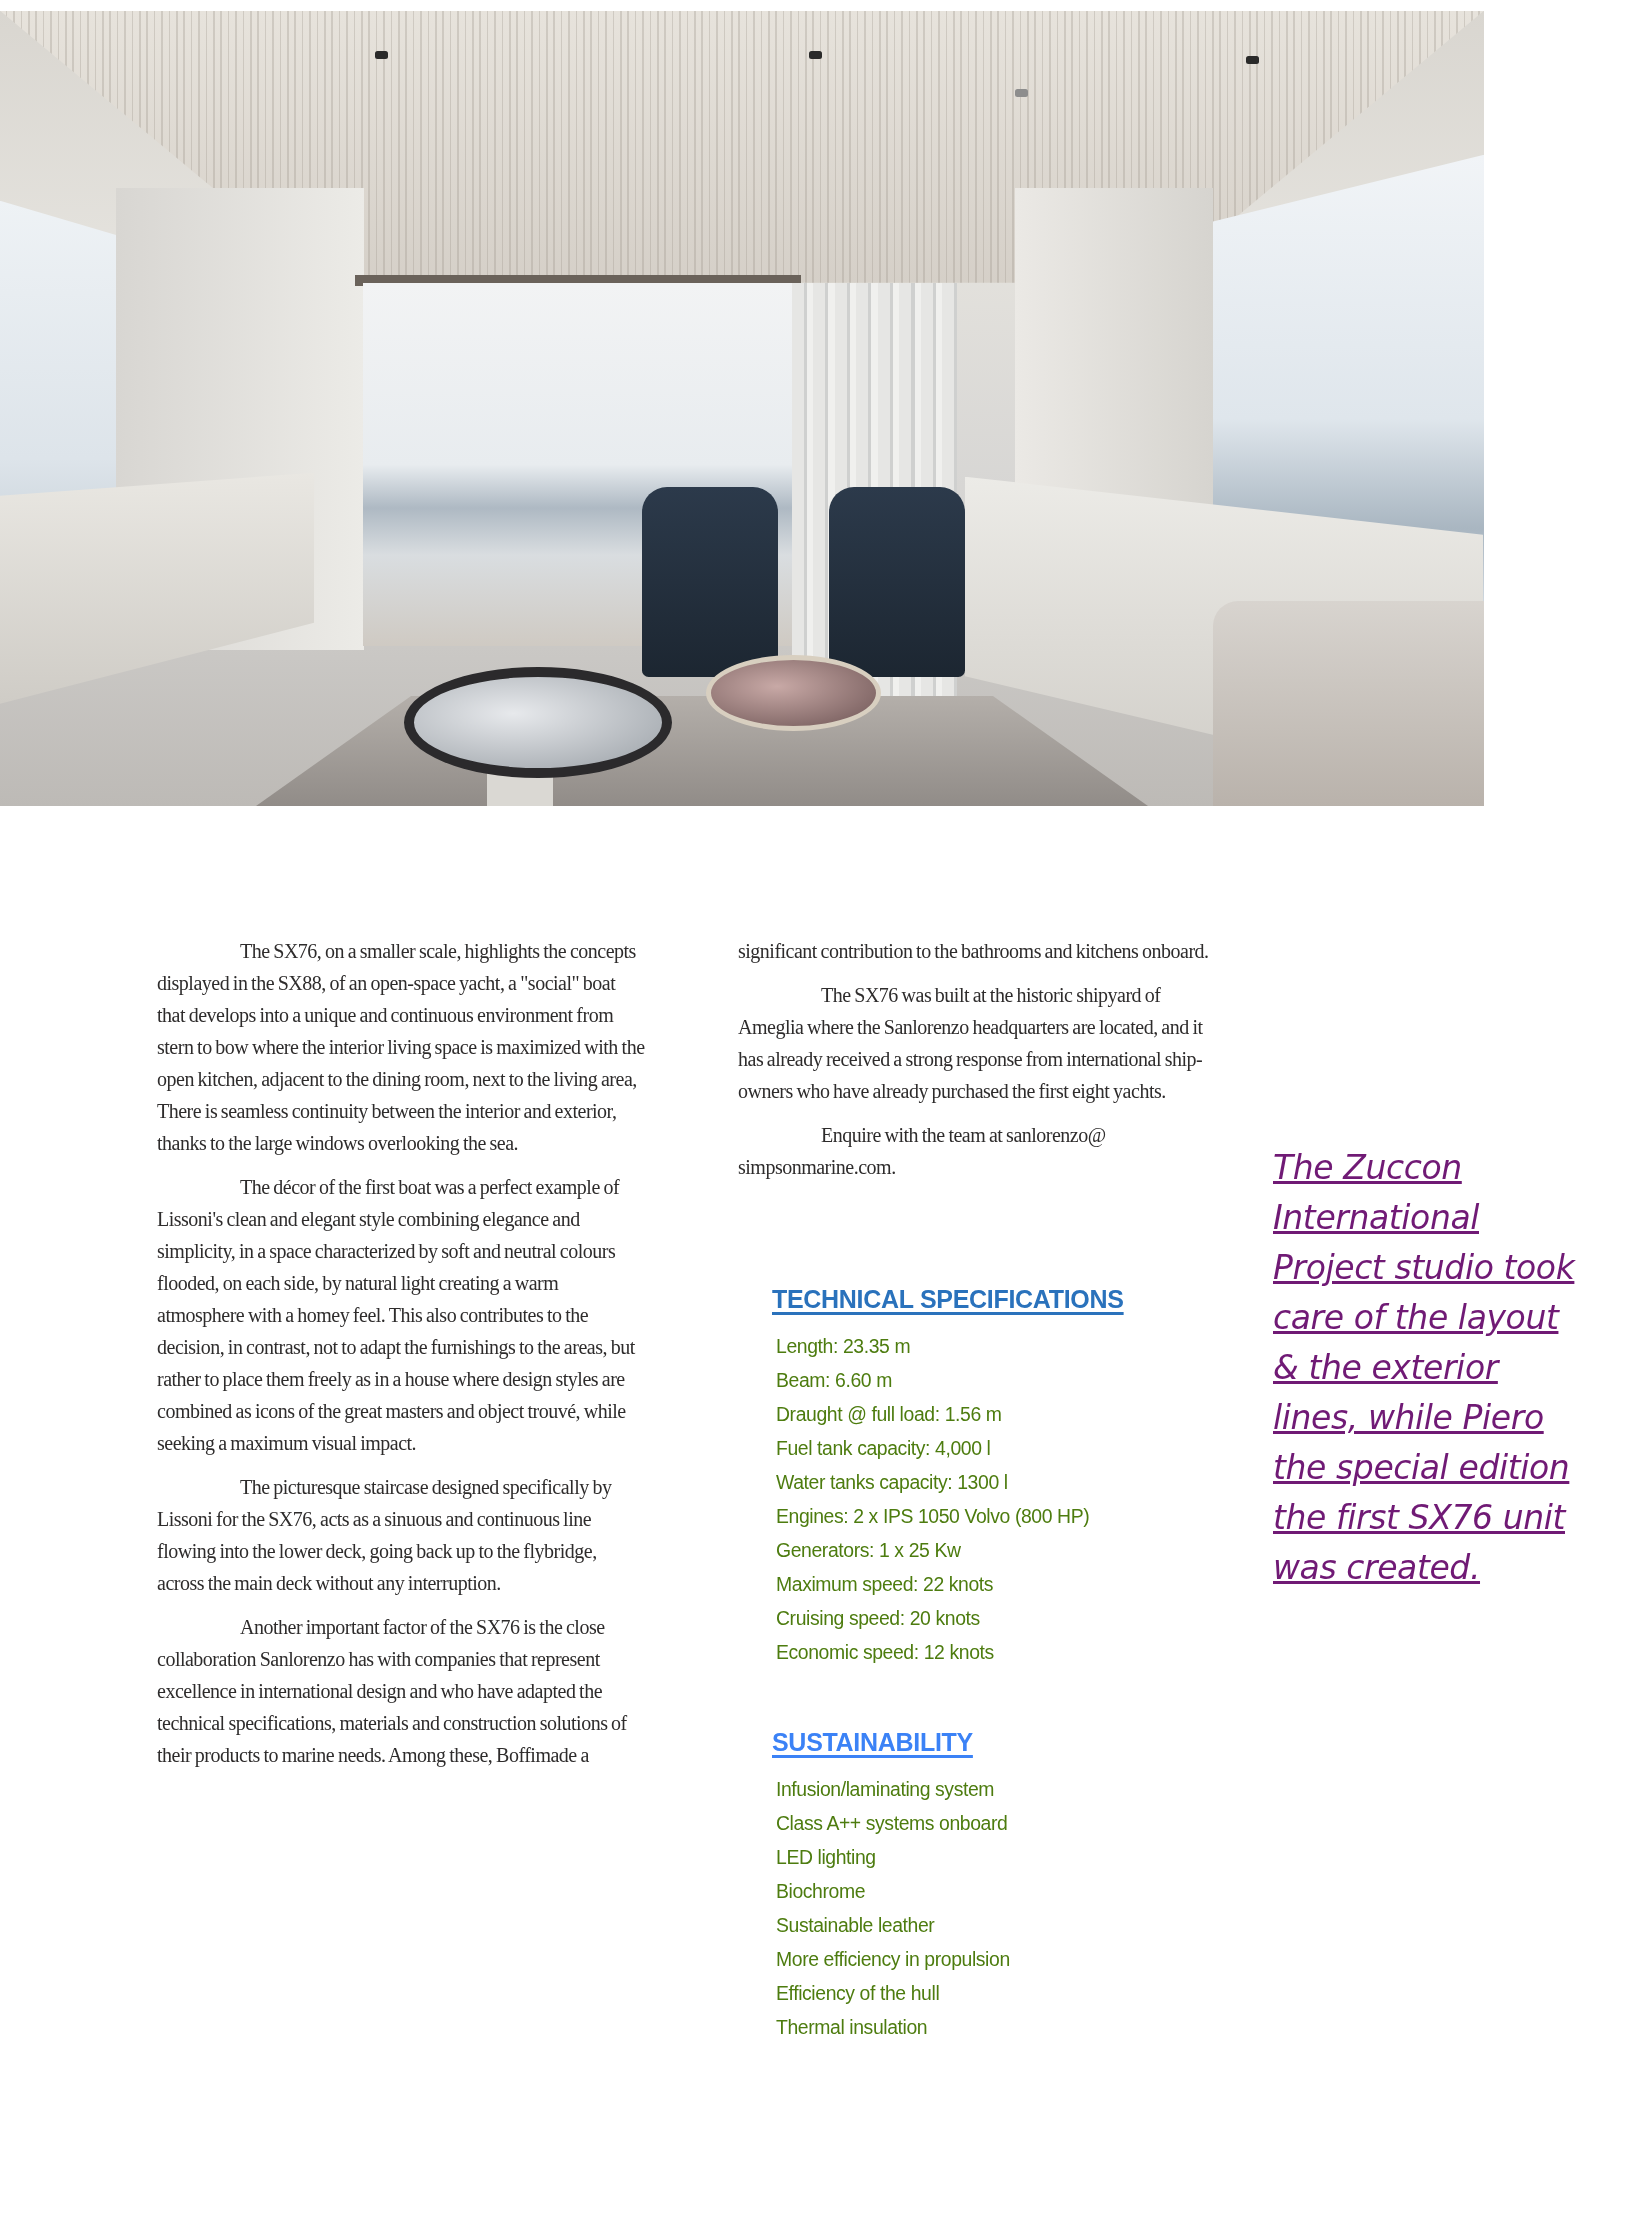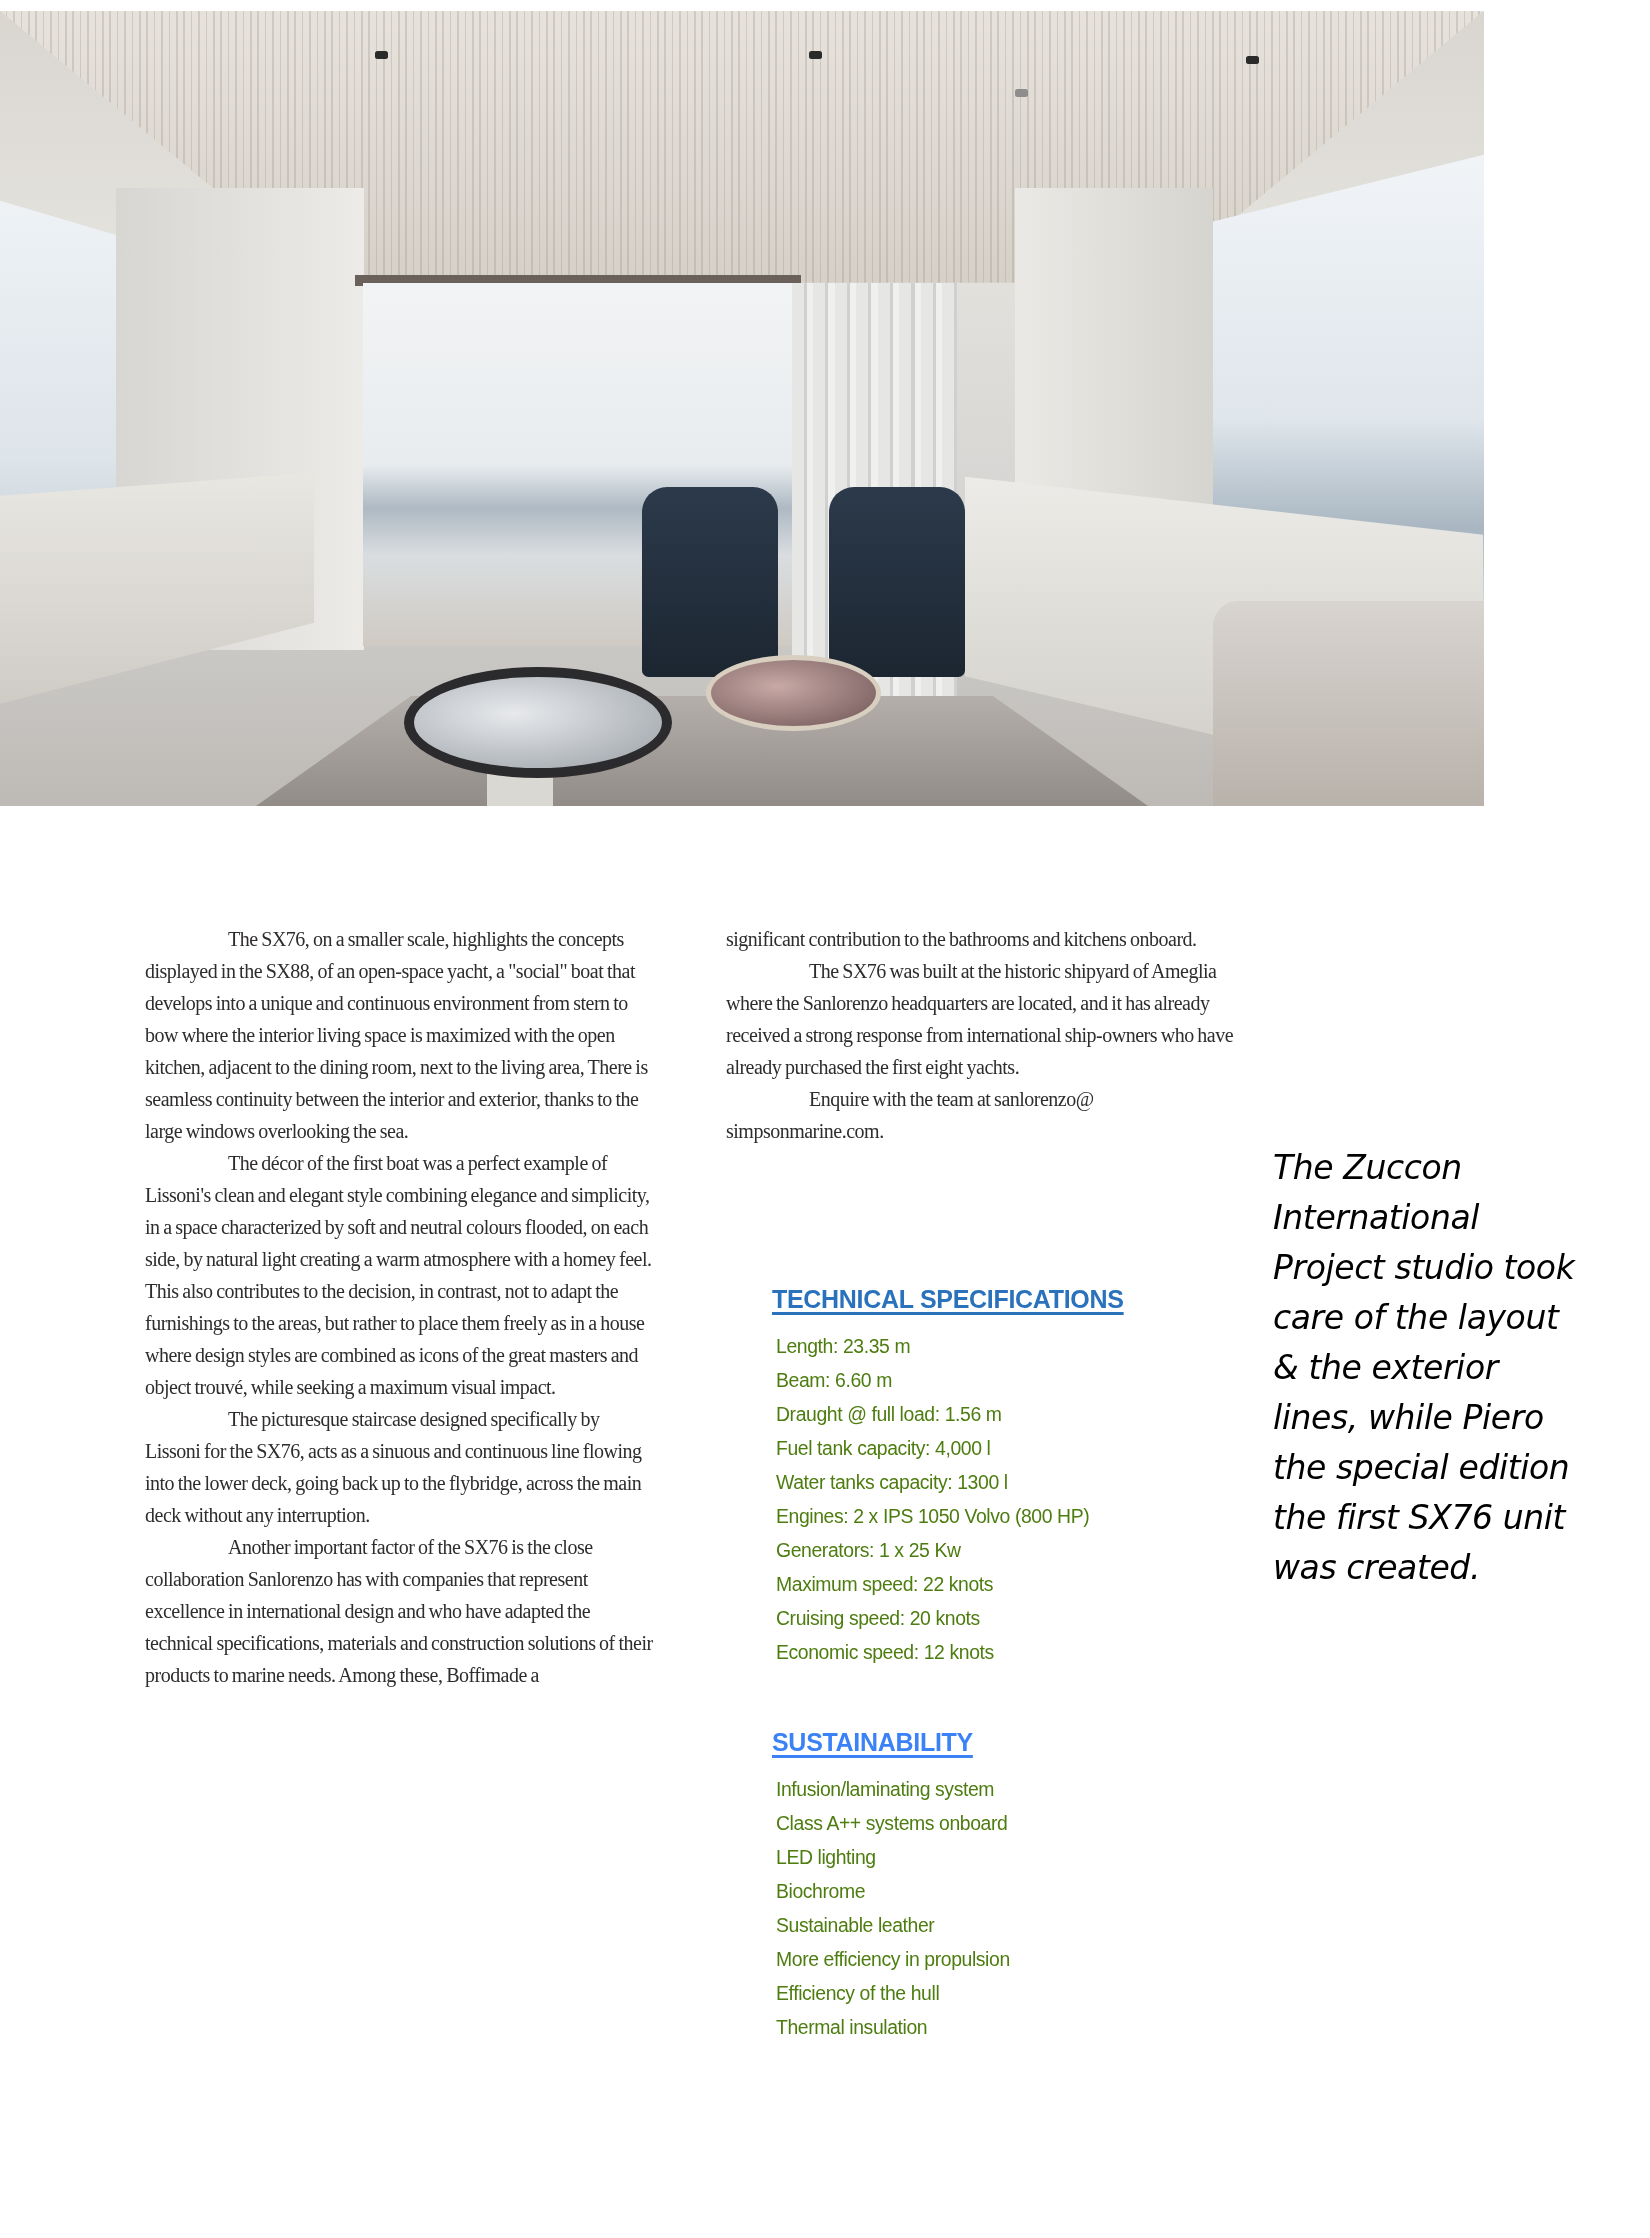--- a/index.html
+++ b/index.html
@@ -37,21 +37,21 @@
   .rug { position: absolute; left: 248px; top: 685px; width: 908px; height: 116px;
          background: linear-gradient(180deg,#b4afaa,#8f8a86); clip-path: polygon(18% 0, 82% 0, 100% 100%, 0 100%); }
   .table-big { position: absolute; left: 404px; top: 656px; width: 248px; height: 91px; border-radius: 50%;
                border: 10px solid #2b2a2c; background: radial-gradient(ellipse at 40% 40%, #e7e9ec, #9aa0a6); }
   .table-small { position: absolute; left: 706px; top: 644px; width: 165px; height: 66px; border-radius: 50%;
                  border: 5px solid #d8cfc0; background: radial-gradient(ellipse at 40% 40%, #c8a9a6, #6d5454); }
   .table-base { position: absolute; left: 487px; top: 743px; width: 66px; height: 63px; background: #dad8d3; }
 
   
   .col { position: absolute; font-size: 20px; line-height: 32px; color: #2e2c2c; letter-spacing: -0.5px; word-spacing: -0.8px; }
-  .col p { margin: 0; text-indent: 83px; }
+  .col p { margin: 12px; text-indent: 83px; }
   .col p.cont { text-indent: 0; }
   .col-left { left: 145px; top: 923px; width: 512px; }
   .col-mid { left: 726px; top: 923px; width: 512px; }
 
   .spec { position: absolute; left: 772px; font-family: "Liberation Sans", sans-serif; }
   .spec-title { font-size: 25px; font-weight: bold; letter-spacing: -0.3px; text-decoration: underline; text-underline-offset: 4.1px; text-decoration-thickness: 2.5px; margin: 0 13px 15px 0; }
   .spec-list { list-style: none; margin: 4px; padding: 0; font-size: 19.4px; line-height: 34px; color: #4d7c0f; letter-spacing: -0.4px; }
   .spec-tech { top: 1285px; }
   .spec-sus { top: 1728px; }
 
@@ -123,21 +123,21 @@
     <li>Class A++ systems onboard</li>
     <li>LED lighting</li>
     <li>Biochrome</li>
     <li>Sustainable leather</li>
     <li>More efficiency in propulsion</li>
     <li>Efficiency of the hull</li>
     <li>Thermal insulation</li>
   </ul>
 </div>
 
-<div class="pullquote" style="color: #000000;">
+<div class="pullquote" style="color: #701a75; text-decoration: underline;">
   <div>The Zuccon</div>
   <div>International</div>
   <div>Project studio took</div>
   <div>care of the layout</div>
   <div>&amp; the exterior</div>
   <div>lines, while Piero</div>
   <div>the special edition</div>
   <div>the first SX76 unit</div>
   <div>was created.</div>
 </div>

